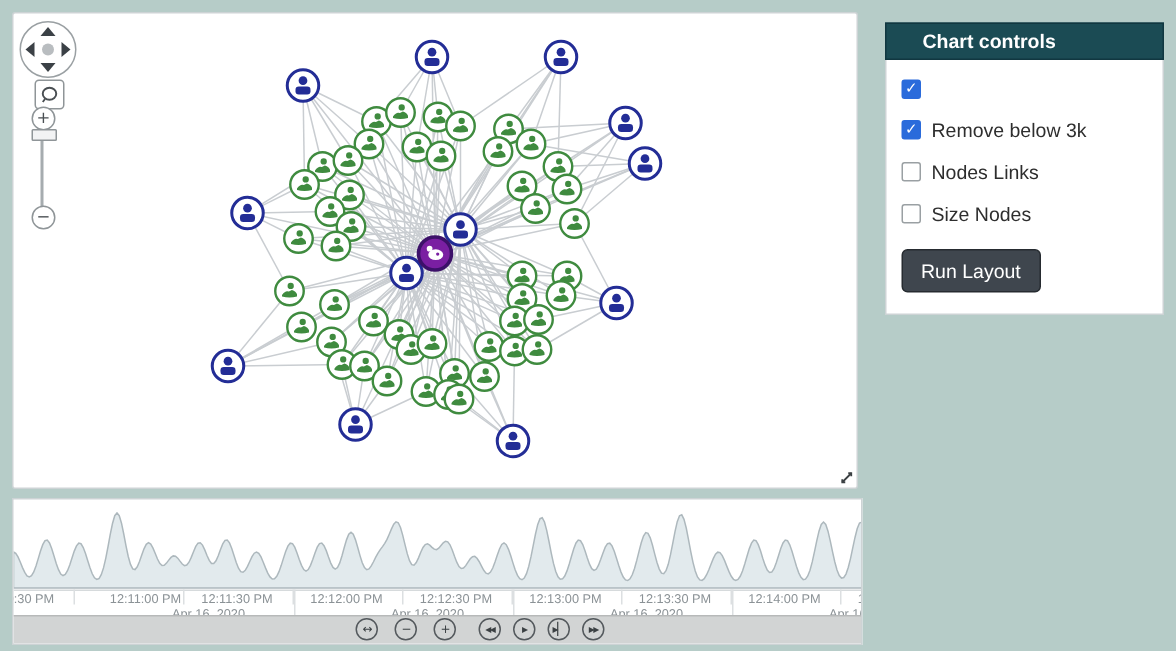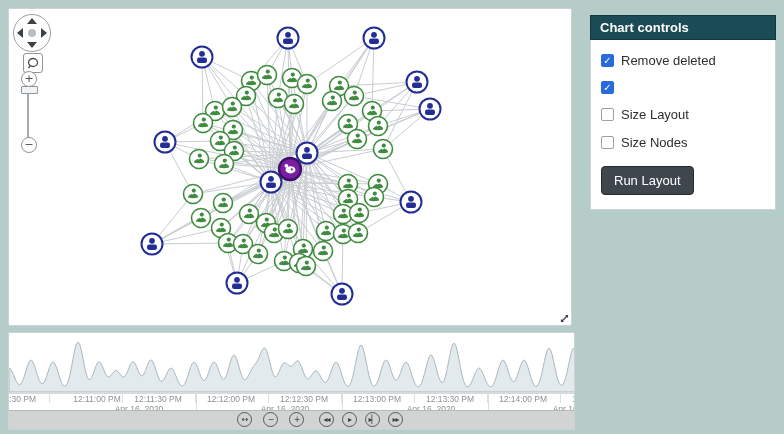--- a/index.html
+++ b/index.html
@@ -41,21 +41,21 @@
   .dlabel{top:71px;margin-left:16px;}
   .sep{position:absolute;width:1px;background:#dcdfe1;top:60px;height:10px;}
   .sep.major{height:20px;}
   #tl-bar{position:absolute;left:0;right:0;bottom:0;height:18px;background:#d2d4d4;border-top:1px solid #b7b9b9;}
   .tl-btn{position:absolute;top:1px;width:15px;height:15px;border:1px solid #54595d;border-radius:50%;
     background:transparent;color:#3b4043;font-size:8px;line-height:14px;text-align:center;padding:0;
     font-family:"DejaVu Sans",sans-serif;letter-spacing:-1px;}
   
   #sidebar{position:absolute;left:590px;top:15px;width:186px;}
   .teal-header{background:#1b4b54;color:#ffffff;font-weight:bold;font-size:13px;
-    padding:4px 9px;border:1px solid #113740;box-sizing:border-box;}
+    padding:4px 24px;border:1px solid #113740;box-sizing:border-box;}
   #controls-body{background:#ffffff;border:1px solid #cdd3d5;border-top:none;
     padding:13px 10px 14px 10px;box-sizing:border-box;}
   .cb-row{display:flex;align-items:center;margin-bottom:13px;font-size:13px;color:#2e2e2e;}
   .cb-box{width:13px;height:13px;border:1px solid #9aa0a3;border-radius:2px;margin-right:7px;
     background:#fff;box-sizing:border-box;display:flex;align-items:center;justify-content:center;
     color:#fff;font-size:10px;line-height:11px;}
   .cb-box.checked{background:#2a6bdb;border-color:#2a6bdb;}
   #run-layout{margin-top:3px;background:#3f464e;color:#fff;font-size:13px;
     font-family:"Liberation Sans",sans-serif;padding:6px 12px;border:1px solid #262b30;border-radius:4px;}
   #info-header{margin-top:3px;}
@@ -643,28 +643,28 @@
         <button class="tl-btn" style="left: 379px;">▸▸</button>
       </div>
   </div>
 
   <div id="sidebar">
     <div class="teal-header">Chart controls</div>
     <div id="controls-body">
       <div id="checkbox-list">
           <div class="cb-row">
             <span class="cb-box checked">✓</span>
-            <span>Remove deleted</span>
           </div>
           <div class="cb-row">
             <span class="cb-box checked">✓</span>
+            <span>Remove below 3k</span>
           </div>
           <div class="cb-row">
             <span class="cb-box"></span>
-            <span>Size Layout</span>
+            <span>Nodes Links</span>
           </div>
           <div class="cb-row">
             <span class="cb-box"></span>
             <span>Size Nodes</span>
           </div>
         </div>
       <button id="run-layout">Run Layout</button>
     </div>
   </div>
 

